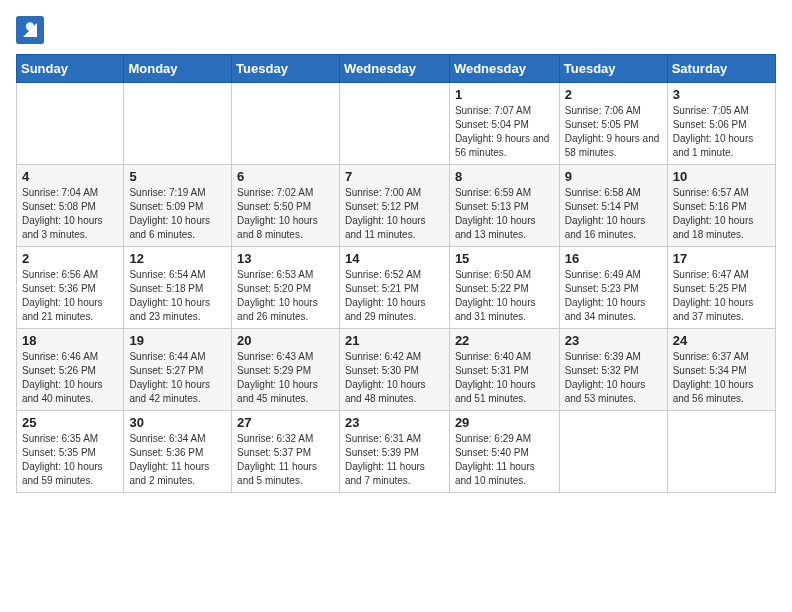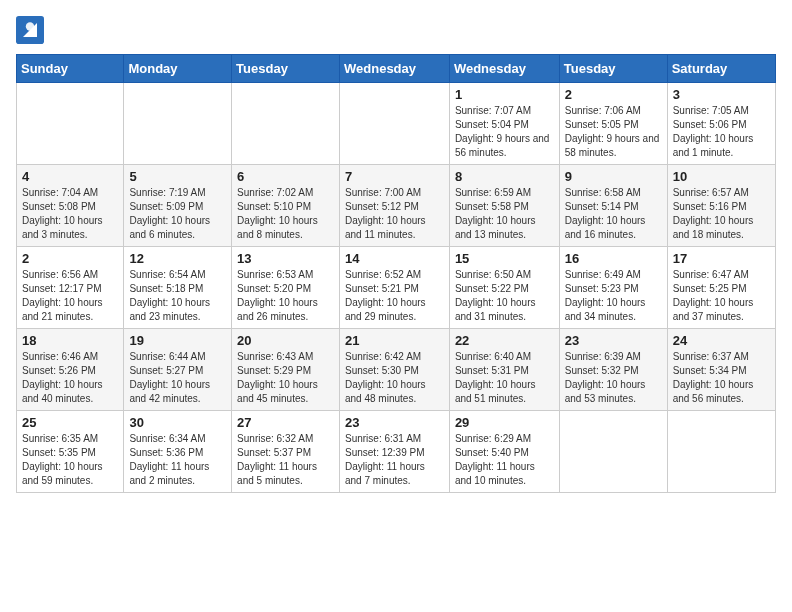--- a/index.html
+++ b/index.html
@@ -155,53 +155,53 @@
         </td>
         <td>
           <span class="day-number">5</span>
           <div class="day-info">Sunrise: 7:19 AM
 Sunset: 5:09 PM
 Daylight: 10 hours and 6 minutes.</div>
         </td>
         <td>
           <span class="day-number">6</span>
           <div class="day-info">Sunrise: 7:02 AM
-Sunset: 5:10 PM
+Sunset: 5:50 PM
 Daylight: 10 hours and 8 minutes.</div>
         </td>
         <td>
           <span class="day-number">7</span>
           <div class="day-info">Sunrise: 7:00 AM
 Sunset: 5:12 PM
 Daylight: 10 hours and 11 minutes.</div>
         </td>
         <td>
           <span class="day-number">8</span>
           <div class="day-info">Sunrise: 6:59 AM
-Sunset: 5:58 PM
+Sunset: 5:13 PM
 Daylight: 10 hours and 13 minutes.</div>
         </td>
         <td>
           <span class="day-number">9</span>
           <div class="day-info">Sunrise: 6:58 AM
 Sunset: 5:14 PM
 Daylight: 10 hours and 16 minutes.</div>
         </td>
         <td>
           <span class="day-number">10</span>
           <div class="day-info">Sunrise: 6:57 AM
 Sunset: 5:16 PM
 Daylight: 10 hours and 18 minutes.</div>
         </td>
       </tr>
       <tr>
         <td>
           <span class="day-number">2</span>
           <div class="day-info">Sunrise: 6:56 AM
-Sunset: 12:17 PM
+Sunset: 5:36 PM
 Daylight: 10 hours and 21 minutes.</div>
         </td>
         <td>
           <span class="day-number">12</span>
           <div class="day-info">Sunrise: 6:54 AM
 Sunset: 5:18 PM
 Daylight: 10 hours and 23 minutes.</div>
         </td>
         <td>
           <span class="day-number">13</span>
@@ -293,21 +293,21 @@
         </td>
         <td>
           <span class="day-number">27</span>
           <div class="day-info">Sunrise: 6:32 AM
 Sunset: 5:37 PM
 Daylight: 11 hours and 5 minutes.</div>
         </td>
         <td>
           <span class="day-number">23</span>
           <div class="day-info">Sunrise: 6:31 AM
-Sunset: 12:39 PM
+Sunset: 5:39 PM
 Daylight: 11 hours and 7 minutes.</div>
         </td>
         <td>
           <span class="day-number">29</span>
           <div class="day-info">Sunrise: 6:29 AM
 Sunset: 5:40 PM
 Daylight: 11 hours and 10 minutes.</div>
         </td>
         <td class="empty-cell"></td>
         <td class="empty-cell"></td>

